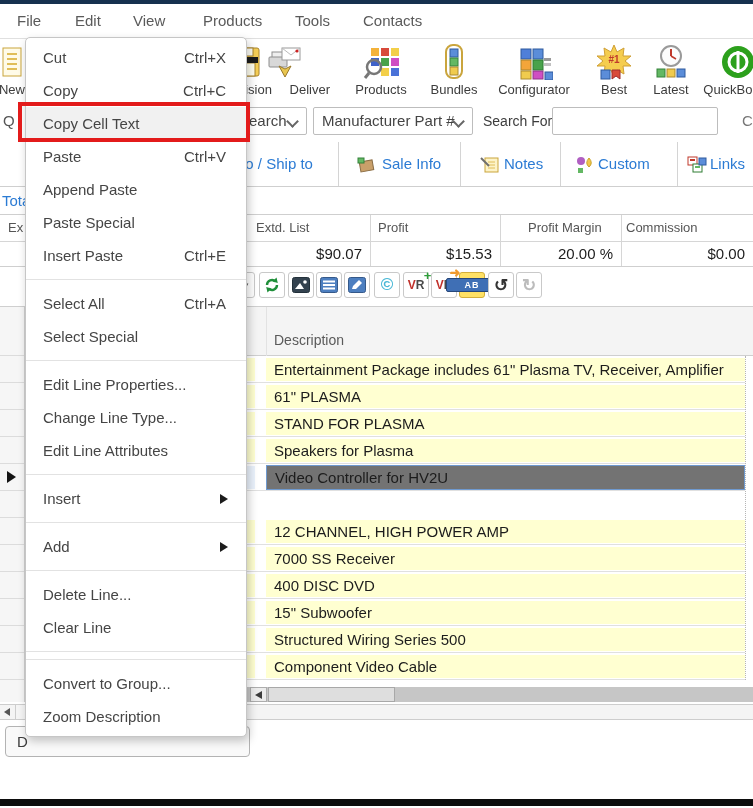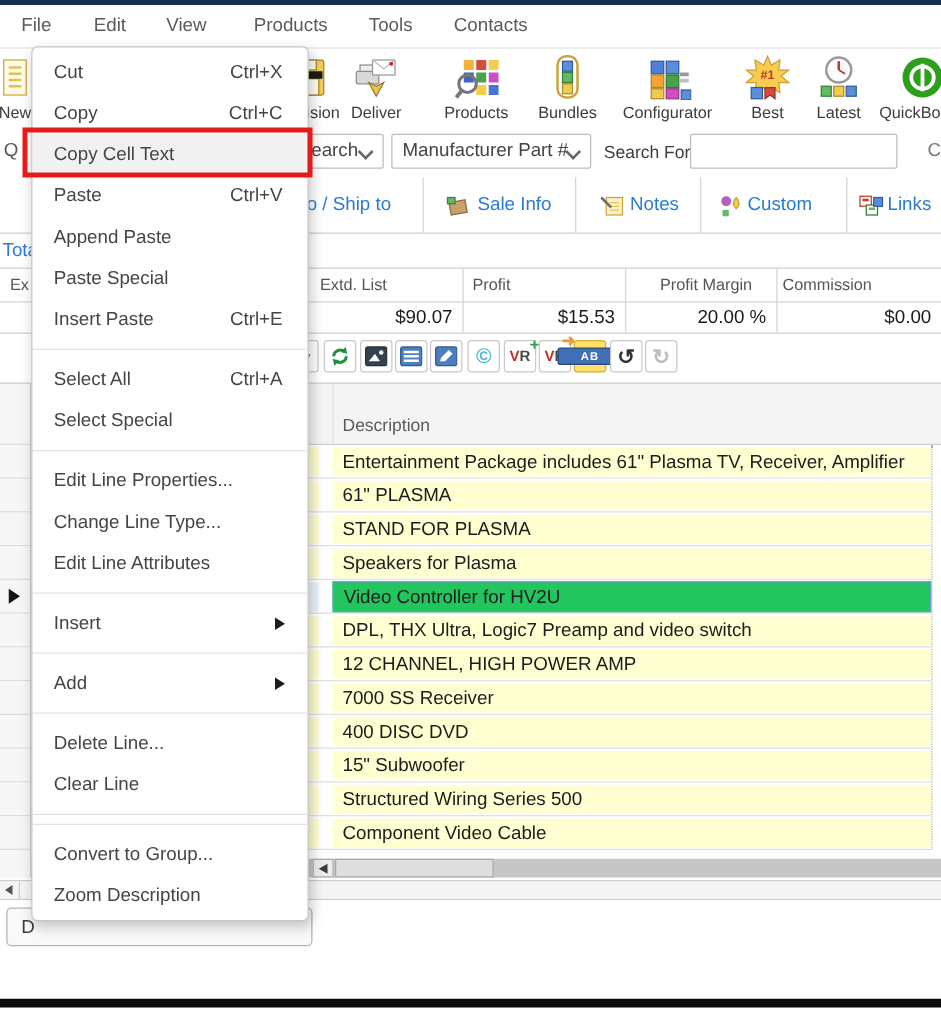--- a/index.html
+++ b/index.html
@@ -60,21 +60,21 @@
   .gheader .ghtext{position:absolute;left:249px;bottom:7px;font-size:14px;color:#5a5a5a;}
   .ghline{position:absolute;left:241px;top:0;width:1px;height:49px;background:#e2e2e2;}
   .grows{position:absolute;left:25px;top:50px;width:728px;height:324px;background:#fff;}
   .grow{position:absolute;left:0;width:728px;height:27px;}
   .grow::after{content:"";position:absolute;left:0;bottom:0;width:720px;height:1px;background:#e0e0e0;}
   .gcellA{position:absolute;left:0;top:2px;width:230px;height:23px;background:#ffffd1;}
   .gcellB{position:absolute;left:241px;top:2px;width:479px;height:23px;background:#ffffd1;
           font-size:15px;color:#1c1c1c;line-height:23px;padding-left:8px;box-sizing:border-box;
           white-space:nowrap;overflow:hidden;}
   .grow.sel .gcellA{background:#eaf2fc;}
-  .grow.sel .gcellB{background:#22c55e;border:1px solid #6f9ad0;top:1px;height:25px;line-height:23px;}
+  .grow.sel .gcellB{background:#737373;border:1px solid #6f9ad0;top:1px;height:25px;line-height:23px;}
   .gdot{position:absolute;left:745px;top:50px;width:1px;height:324px;border-left:1px dotted #b5b5b5;}
   .gscroll{position:absolute;left:25px;top:381px;width:728px;height:15px;background:#c6c6c6;}
   .gs-arrow{position:absolute;left:225px;top:0;width:17px;height:15px;background:#ececec;border:1px solid #adadad;box-sizing:border-box;}
   .gs-arrow::after{content:"";position:absolute;left:4px;top:3px;width:0;height:0;border-right:7px solid #3c3c3c;border-top:4px solid transparent;border-bottom:4px solid transparent;}
   .gs-thumb{position:absolute;left:243px;top:0;width:127px;height:15px;background:#dedede;border:1px solid #a8a8a8;box-sizing:border-box;}
   
   .outerscroll{position:absolute;left:0;top:704px;width:753px;height:16px;background:#f4f4f4;border-top:1px solid #cdcdcd;border-bottom:1px solid #cdcdcd;box-sizing:border-box;}
   .os-arrow{position:absolute;left:0;top:0;width:15px;height:14px;border-right:1px solid #cdcdcd;background:#f4f4f4;}
   .os-arrow::after{content:"";position:absolute;left:4px;top:3px;width:0;height:0;border-right:6px solid #555;border-top:4px solid transparent;border-bottom:4px solid transparent;}
   
@@ -124,21 +124,21 @@
         <div class="tb-ico">
           <svg width="30" height="34" viewBox="0 0 30 34">
             <rect x="3" y="2" width="24" height="28" rx="2" fill="#f5ce57" stroke="#a8842c"></rect>
             <rect x="9" y="2" width="12" height="8" fill="#fdfdf6" stroke="#a8842c"></rect>
             <rect x="7" y="17" width="16" height="13" fill="#fffef0" stroke="#a8842c"></rect>
             <rect x="4" y="11" width="22" height="6" fill="#1b1b1b"></rect>
           </svg>
         </div>
         <div class="tb-lbl">Revision</div>
       </div>
-      <div class="tb-btn" style="left: 256px;">
+      <div class="tb-btn" style="left: 240px; text-align: right;">
         <div class="tb-ico">
           <svg width="38" height="34" viewBox="0 0 38 34">
             <rect x="6" y="6" width="12" height="6" fill="#eee" stroke="#8e8e8e"></rect>
             <rect x="3" y="11" width="18" height="10" rx="1" fill="#d8d8d8" stroke="#8e8e8e"></rect>
             <rect x="16" y="2" width="18" height="12" fill="#fff" stroke="#9a9a9a"></rect>
             <path d="M16 2 L25 9 L34 2" fill="none" stroke="#bbb"></path>
             <circle cx="31" cy="5" r="1.6" fill="#cc2222"></circle>
             <path d="M13 20 L19 31 L25 20 L19 23 Z" fill="#e9c64f" stroke="#97762a"></path>
           </svg>
         </div>
@@ -367,24 +367,20 @@
           <div class="gcellB">STAND FOR PLASMA</div>
         </div>
         <div class="grow" style="top: 81px;">
           <div class="gcellA"></div>
           <div class="gcellB">Speakers for Plasma</div>
         </div>
         <div class="grow sel" style="top: 108px;">
           <div class="gcellA"></div>
           <div class="gcellB">Video Controller for HV2U</div>
         </div>
-        <div class="grow" style="top: 135px;">
-          <div class="gcellA"></div>
-          <div class="gcellB">DPL, THX Ultra, Logic7 Preamp and video switch</div>
-        </div>
         <div class="grow" style="top: 162px;">
           <div class="gcellA"></div>
           <div class="gcellB">12 CHANNEL, HIGH POWER AMP</div>
         </div>
         <div class="grow" style="top: 189px;">
           <div class="gcellA"></div>
           <div class="gcellB">7000 SS Receiver</div>
         </div>
         <div class="grow" style="top: 216px;">
           <div class="gcellA"></div>

